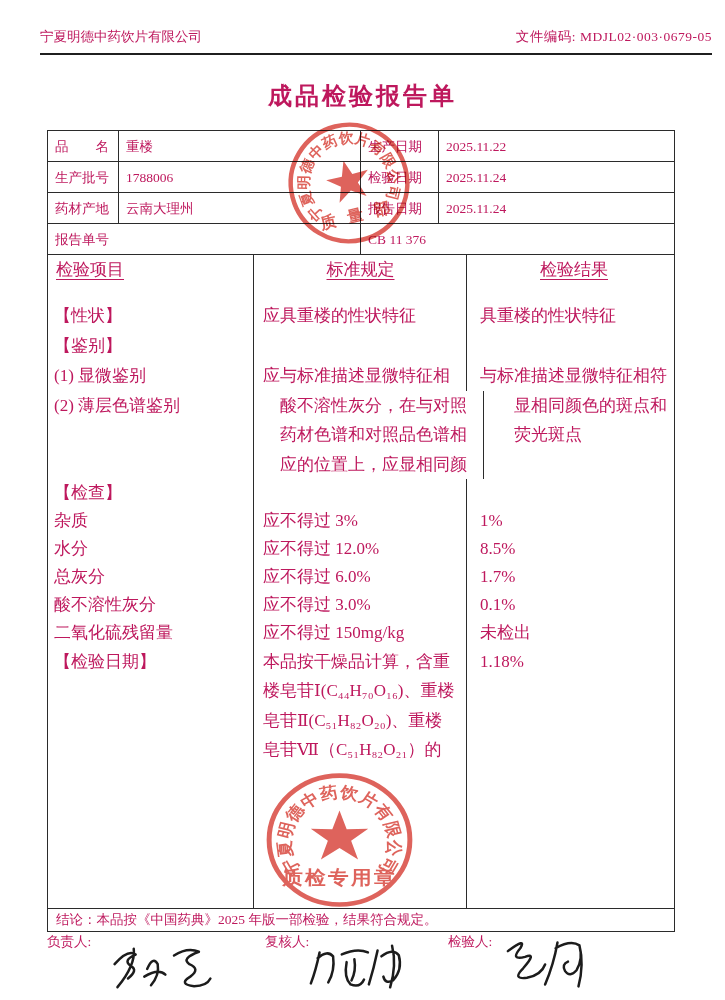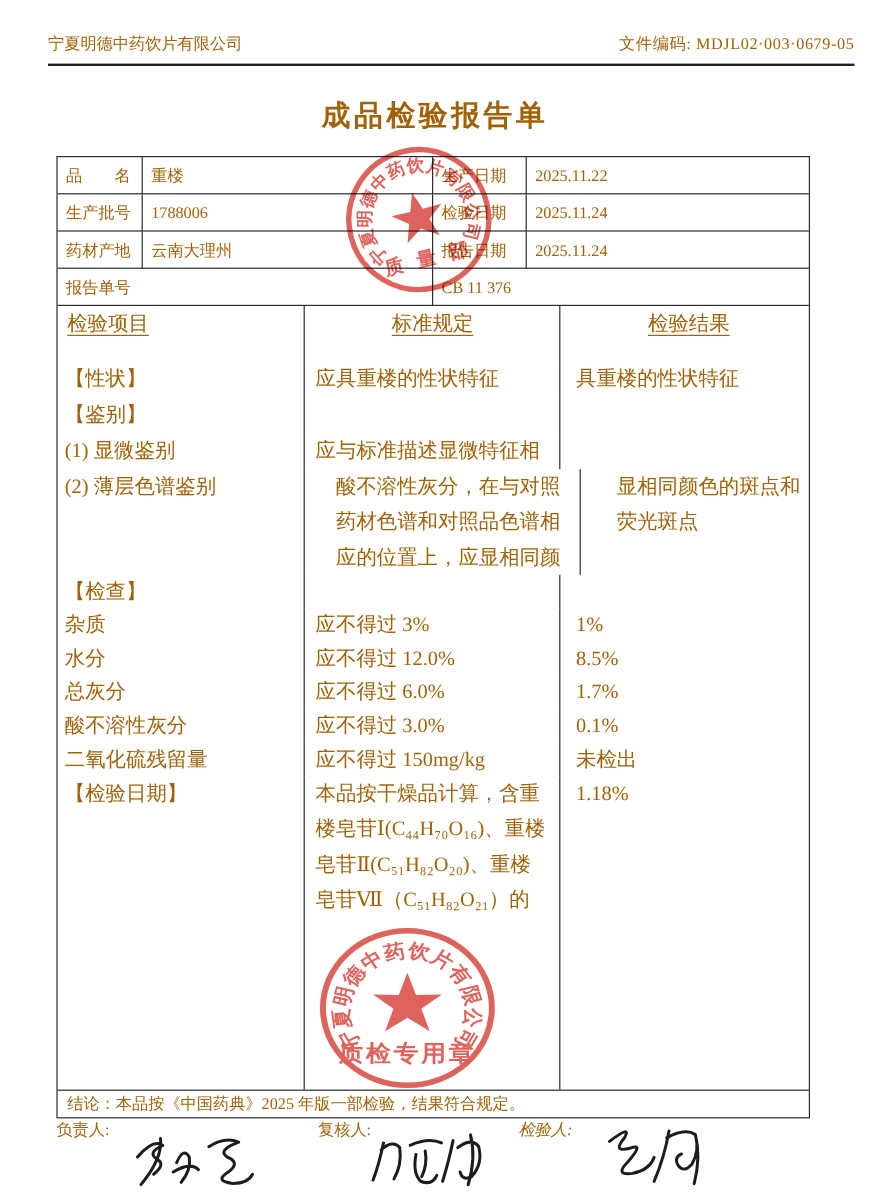--- a/index.html
+++ b/index.html
@@ -1,17 +1,17 @@
 <!DOCTYPE html>
 <html><head>
 <meta charset="utf-8">
 <style>
   html,body{margin:0;padding:0;background:#fff;}
   .page{position:relative;width:725px;height:1000px;background:#fff;overflow:hidden;
-        font-family:"Liberation Serif","DejaVu Serif",serif;color:#a16207;}
+        font-family:"Liberation Serif","DejaVu Serif",serif;color:#be185d;}
 
   
   .hdr{position:absolute;left:40px;top:28px;width:672px;display:flex;
        justify-content:space-between;align-items:flex-end;
        border-bottom:2px solid #1f1f1f;padding-bottom:7px;font-size:13.5px;}
   .hdr .code{letter-spacing:.5px;}
 
   
   .title{position:absolute;left:0;top:80px;width:100%;text-align:center;
          font-size:24px;font-weight:bold;letter-spacing:3px;}
@@ -105,20 +105,21 @@
       <div class="mc mc3">具重楼的性状特征</div>
     </div>
     <div class="mrow h30">
       <div class="mc mc1">【鉴别】</div>
       <div class="mc mc2"></div>
       <div class="mc mc3"></div>
     </div>
     <div class="mrow h30">
       <div class="mc mc1">(1) 显微鉴别</div>
       <div class="mc mc2">应与标准描述显微特征相符</div>
+      <div class="mc mc3">与标准描述显微特征相符</div>
     </div>
     <div class="mrow h88">
       <div class="mc mc1">(2) 薄层色谱鉴别</div>
       <div class="mc mc2">酸不溶性灰分，在与对照药材色谱和对照品色谱相应的位置上，应显相同颜色的斑点或荧光斑点</div>
       <div class="mc mc3">显相同颜色的斑点和荧光斑点</div>
     </div>
     <div class="mrow h28">
       <div class="mc mc1">【检查】</div>
       <div class="mc mc2"></div>
       <div class="mc mc3"></div>
@@ -159,21 +160,21 @@
       <div class="mc mc2"></div>
       <div class="mc mc3"></div>
     </div>
 
     <div class="conclusion">结论：本品按《中国药典》2025 年版一部检验，结果符合规定。</div>
   </div>
 
   <div class="sig-row">
     <span class="sig-label" style="left:0px;">负责人:</span>
     <span class="sig-label" style="left:218px;">复核人:</span>
-    <span class="sig-label" style="left:385px;font-style:italic;">检验人:</span>
+    <span class="sig-label" style="left:401px;">检验人:</span>
 
     <svg class="sig-svg" style="left:58px;top:8px;" width="115" height="58" viewBox="0 0 120 60">
       <path d="M10 26 Q24 10 32 16 Q18 22 27 28 Q35 32 24 41 M30 10 Q32 27 13 50"></path>
       <path d="M44 31 Q50 17 55 26 Q57 37 48 48 M41 39 Q56 30 63 37"></path>
       <path d="M72 17 Q86 8 98 13 Q79 20 88 26 Q100 31 89 39 Q76 47 93 49 Q106 49 110 41"></path>
     </svg>
     <svg class="sig-svg" style="left:258px;top:6px;" width="120" height="58" viewBox="0 0 120 60">
       <path d="M13 16 Q9 35 4 48 M11 22 Q21 13 27 20 Q29 35 22 47"></path>
       <path d="M36 18 Q52 11 63 16 M41 26 Q38 42 45 49 Q55 53 59 44 M49 23 Q51 35 46 45"></path>
       <path d="M73 14 Q69 33 64 49 M77 20 Q89 11 95 19 Q99 34 89 45 Q81 49 79 41 M88 9 Q93 29 86 52"></path>

